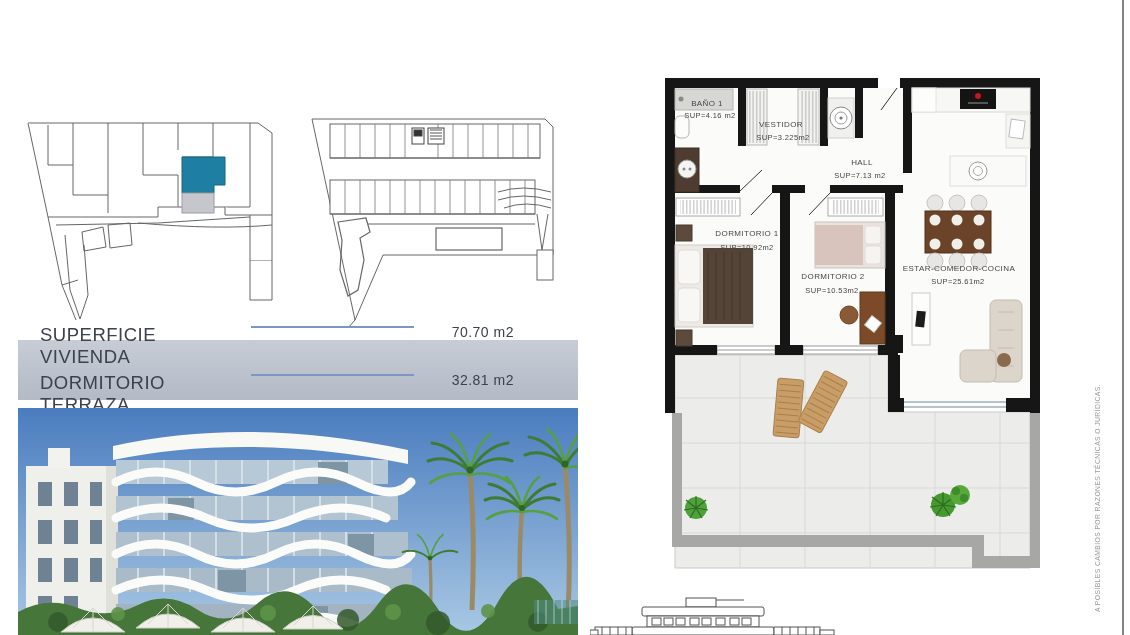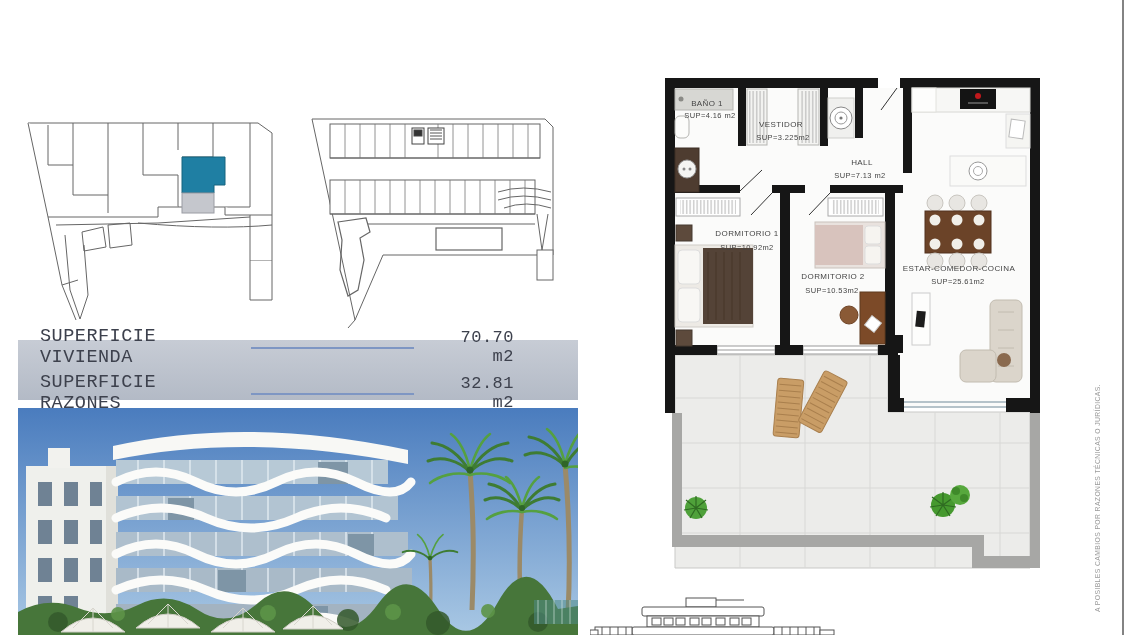--- a/index.html
+++ b/index.html
@@ -5,24 +5,24 @@
   html,body{margin:0;padding:0;background:#fff;}
   #page{position:relative;width:1130px;height:635px;background:#ffffff;overflow:hidden;
         font-family:"Liberation Sans",sans-serif;}
   .abs{position:absolute;}
 
   
   #surface-panel{left:18px;top:340px;width:560px;height:60px;
     background:linear-gradient(180deg,#c7ccd5 0%,#b3bac6 100%);
     display:flex;flex-direction:column;justify-content:center;gap:4px;
     padding:0 64px 0 22px;box-sizing:border-box;}
-  .surface-row{display:flex;align-items:center;font-family:Liberation Mono, monospace;}
+  .surface-row{display:flex;}
   .surface-label{width:205px;font-size:18.5px;letter-spacing:.5px;color:#3d414d;}
   .leader-line{flex:1;height:0;border-top:2px solid #7e96c3;margin:2px 16px 0 6px;}
-  .surface-value{width:84px;text-align:right;font-size:17px;letter-spacing:.5px;color:#3d414d;}
+  .surface-value{width:84px;text-align:right;font-size:14px;letter-spacing:.5px;color:#3d414d;}
 
   
   #disclaimer{left:1094px;top:612px;transform:rotate(-90deg);transform-origin:0 0;
     width:210px;font-size:6.8px;letter-spacing:.4px;color:#9a9a9a;white-space:nowrap;}
   #edge-line{left:1122px;top:0;width:1.5px;height:635px;background:#838383;}
 
   
   .plan-label{font-family:"Liberation Sans",sans-serif;fill:#454545;letter-spacing:.4px;}
   .wall{fill:#161616;}
   .frond{stroke:#3e7c33;stroke-width:3;fill:none;stroke-linecap:round;}
@@ -94,21 +94,21 @@
     </g>
   </svg>
 
   <div id="surface-panel" class="abs">
     <div class="surface-row">
       <span class="surface-label">SUPERFICIE VIVIENDA</span>
       <span class="leader-line"></span>
       <span class="surface-value">70.70 m2</span>
     </div>
     <div class="surface-row">
-      <span class="surface-label">SUPERFICIE RAZONES</span>
+      <span class="surface-label">DORMITORIO TERRAZA</span>
       <span class="leader-line"></span>
       <span class="surface-value">32.81 m2</span>
     </div>
   </div>
 
   <svg class="abs" style="left:18px;top:408px" width="560" height="227" viewBox="0 0 560 227">
     <defs>
       <linearGradient id="sky" x1="0" y1="0" x2="0" y2="1">
         <stop offset="0" stop-color="#4a7cbe"></stop>
           <stop offset="1" stop-color="#a9c8e4"></stop>

